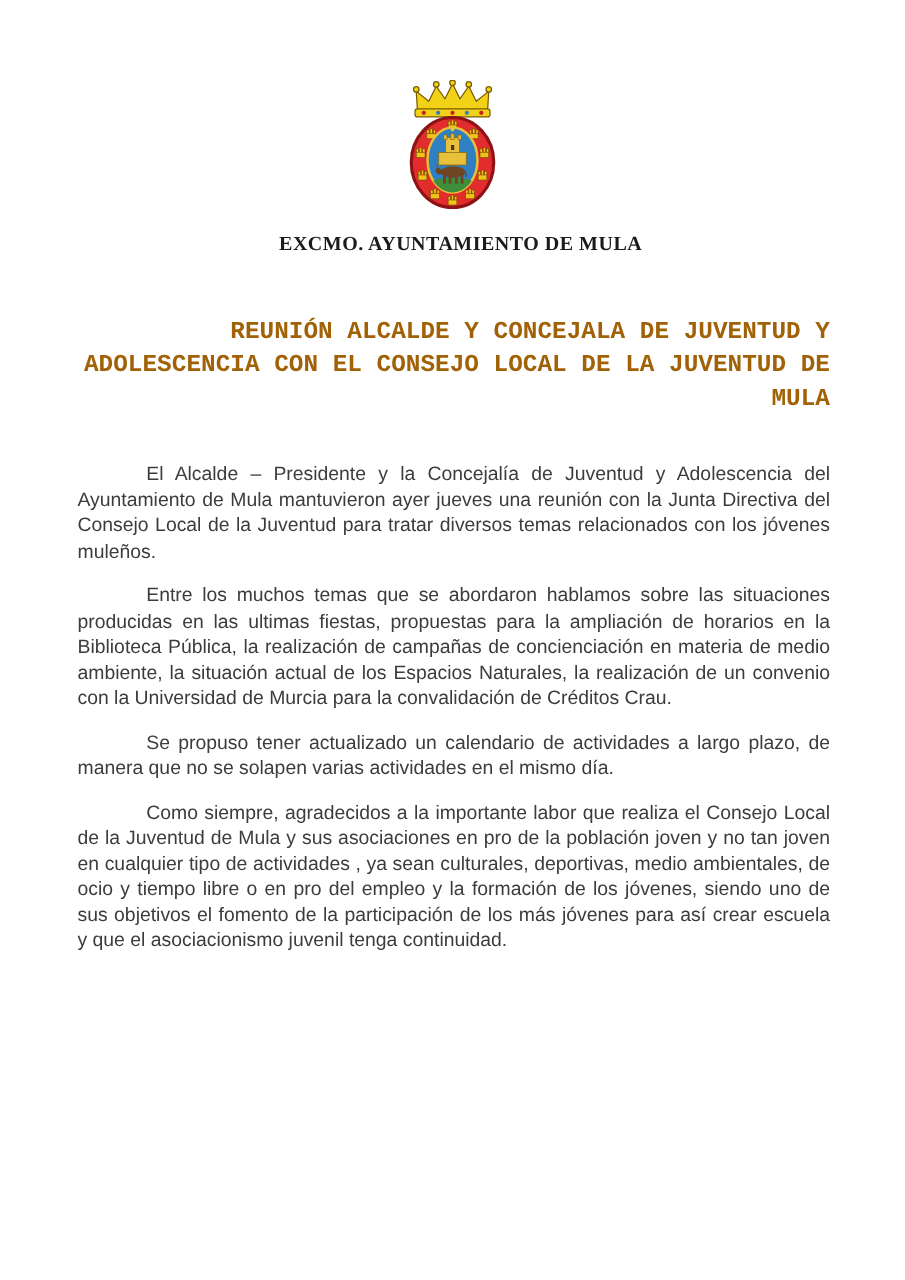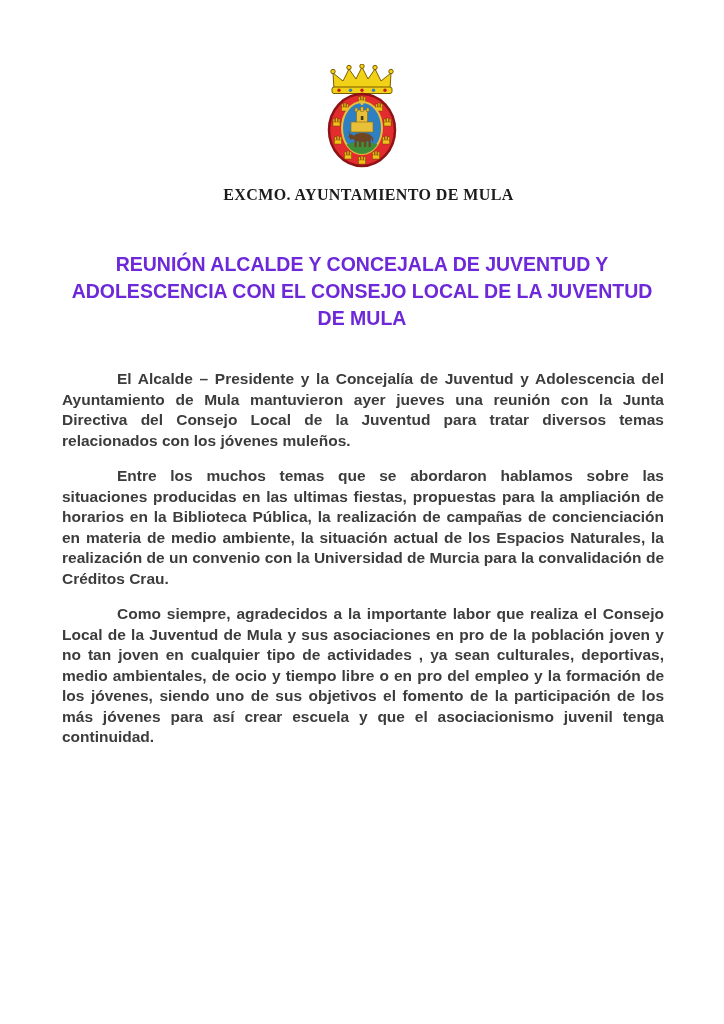--- a/index.html
+++ b/index.html
@@ -26,30 +26,29 @@
     font-family: "Liberation Serif", serif;
     font-weight: bold;
     font-size: 16px;
     letter-spacing: 0.4px;
     color: #1b1b1b;
     padding-left: 13px;
   }
   .doc-title {
     width: 604px;
     margin: 47px auto 0 auto;
-    text-align: center;
-    font-family: Liberation Sans, sans-serif;
+    text-align: right;
+    font-family: Liberation Mono, monospace;
     font-weight: bold;
     font-size: 19.5px;
     line-height: 27px;
-    color: #6d28d9;
+    color: #a16207;
   }
   .body-text {
     margin: 37px 60px 0 62px;
-    font-weight: bold;
   }
   .body-text p {
     margin: 0 0 15px 0;
     font-size: 15.5px;
     line-height: 20.5px;
     text-align: justify;
     text-indent: 55px;
     color: #3c3c3c;
   }
 </style>
@@ -134,16 +133,17 @@
     </svg>
   </div>
 
   <div class="org-name">EXCMO. AYUNTAMIENTO DE MULA</div>
 
   <div class="doc-title">REUNIÓN ALCALDE Y CONCEJALA DE JUVENTUD Y ADOLESCENCIA CON EL CONSEJO LOCAL DE LA JUVENTUD DE MULA</div>
 
   <div class="body-text">
     <p>El Alcalde – Presidente y la Concejalía de Juventud y Adolescencia del Ayuntamiento de Mula mantuvieron ayer jueves una reunión con la Junta Directiva del Consejo Local de la Juventud para tratar diversos temas relacionados con los jóvenes muleños.</p>
     <p>Entre los muchos temas que se abordaron hablamos sobre las situaciones producidas en las ultimas fiestas, propuestas para la ampliación de horarios en la Biblioteca Pública, la realización de campañas de concienciación en materia de medio ambiente, la situación actual de los Espacios Naturales, la realización de un convenio con la Universidad de Murcia para la convalidación de Créditos Crau.</p>
+    <p>Se propuso tener actualizado un calendario de actividades a largo plazo, de manera que no se solapen varias actividades en el mismo día.</p>
     <p>Como siempre, agradecidos a la importante labor que realiza el Consejo Local de la Juventud de Mula y sus asociaciones en pro de la población joven y no tan joven en cualquier tipo de actividades , ya sean culturales, deportivas, medio ambientales, de ocio y tiempo libre o en pro del empleo y la formación de los jóvenes, siendo uno de sus objetivos el fomento de la participación de los más jóvenes para así crear escuela y que el asociacionismo juvenil tenga continuidad.</p>
   </div>
 
 </div>
 
 </body></html>

